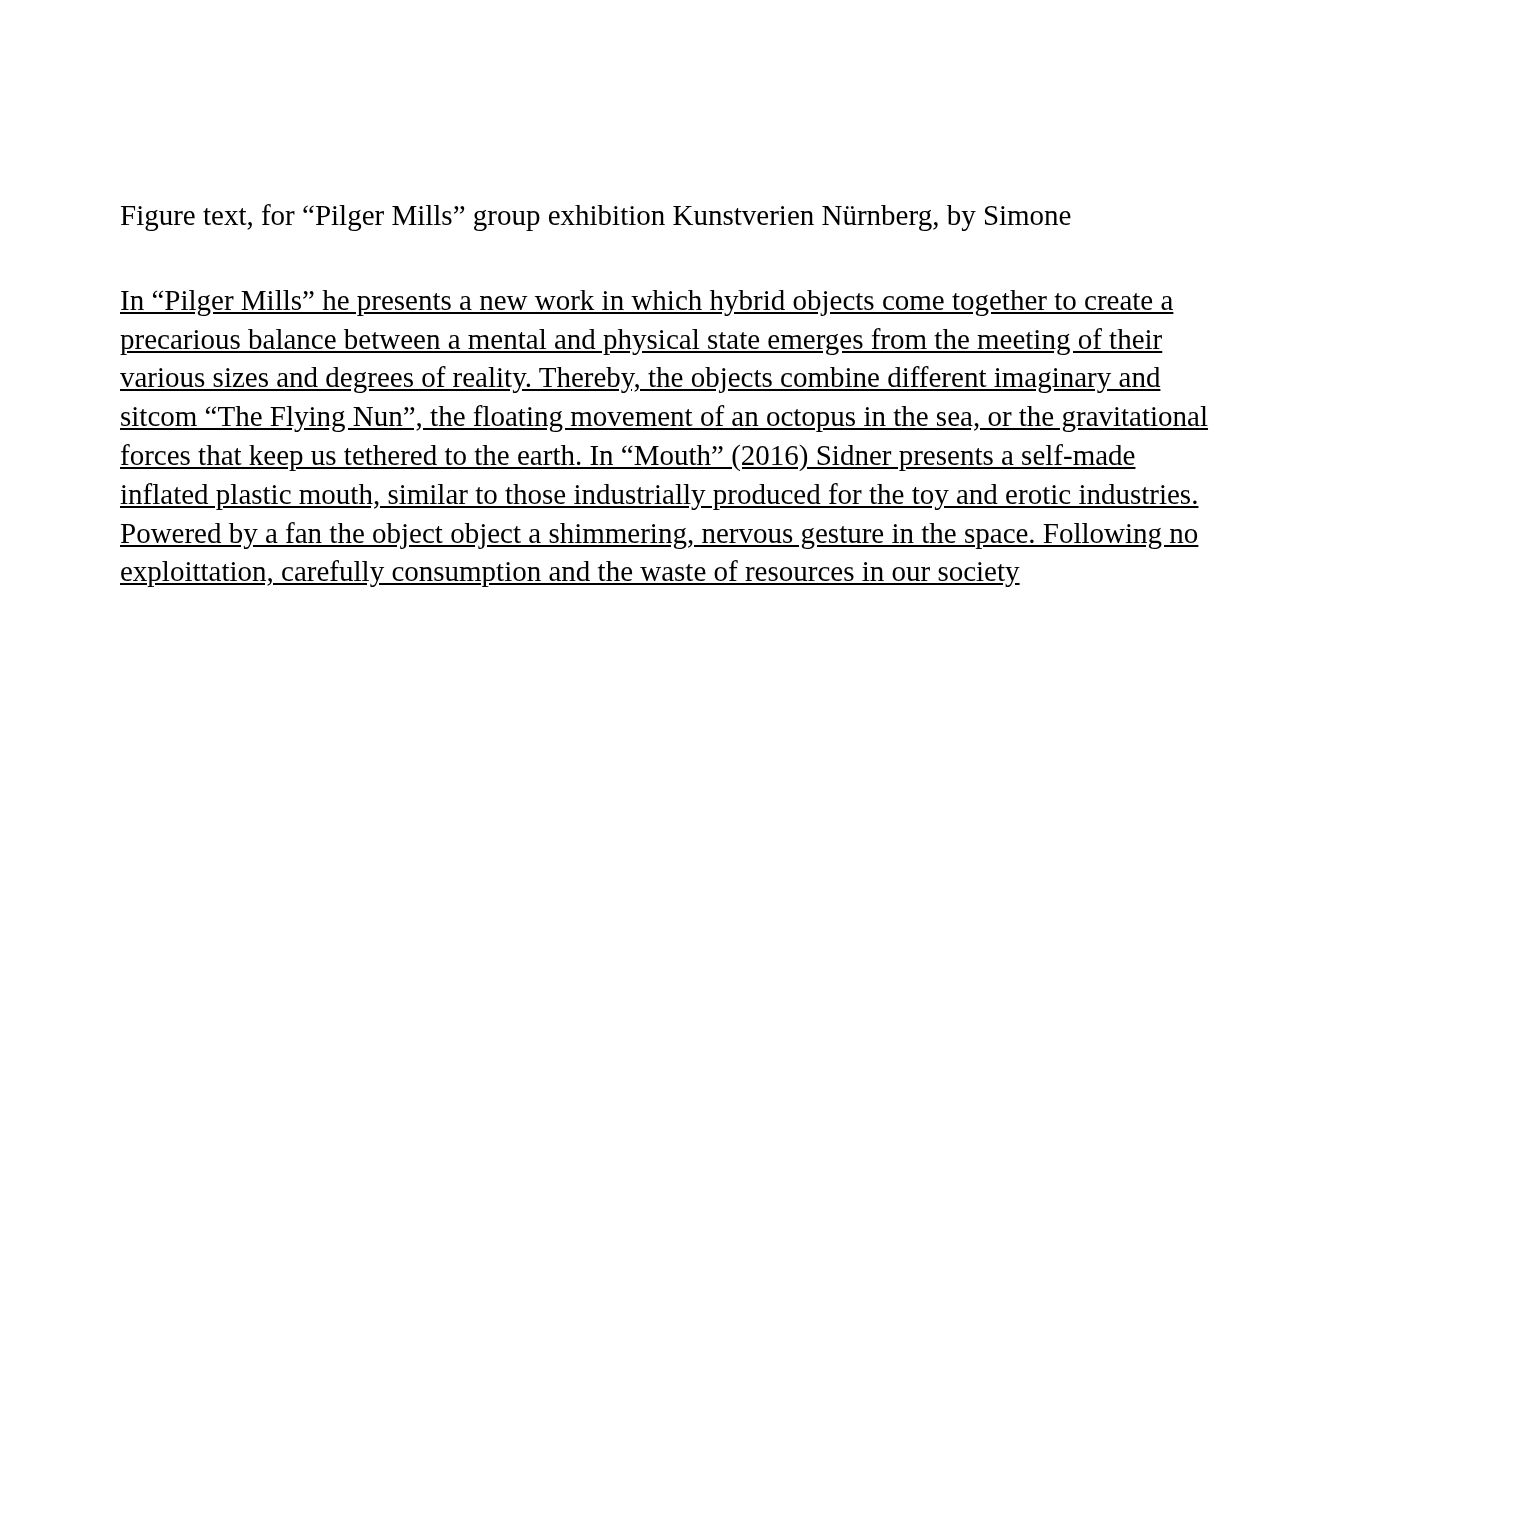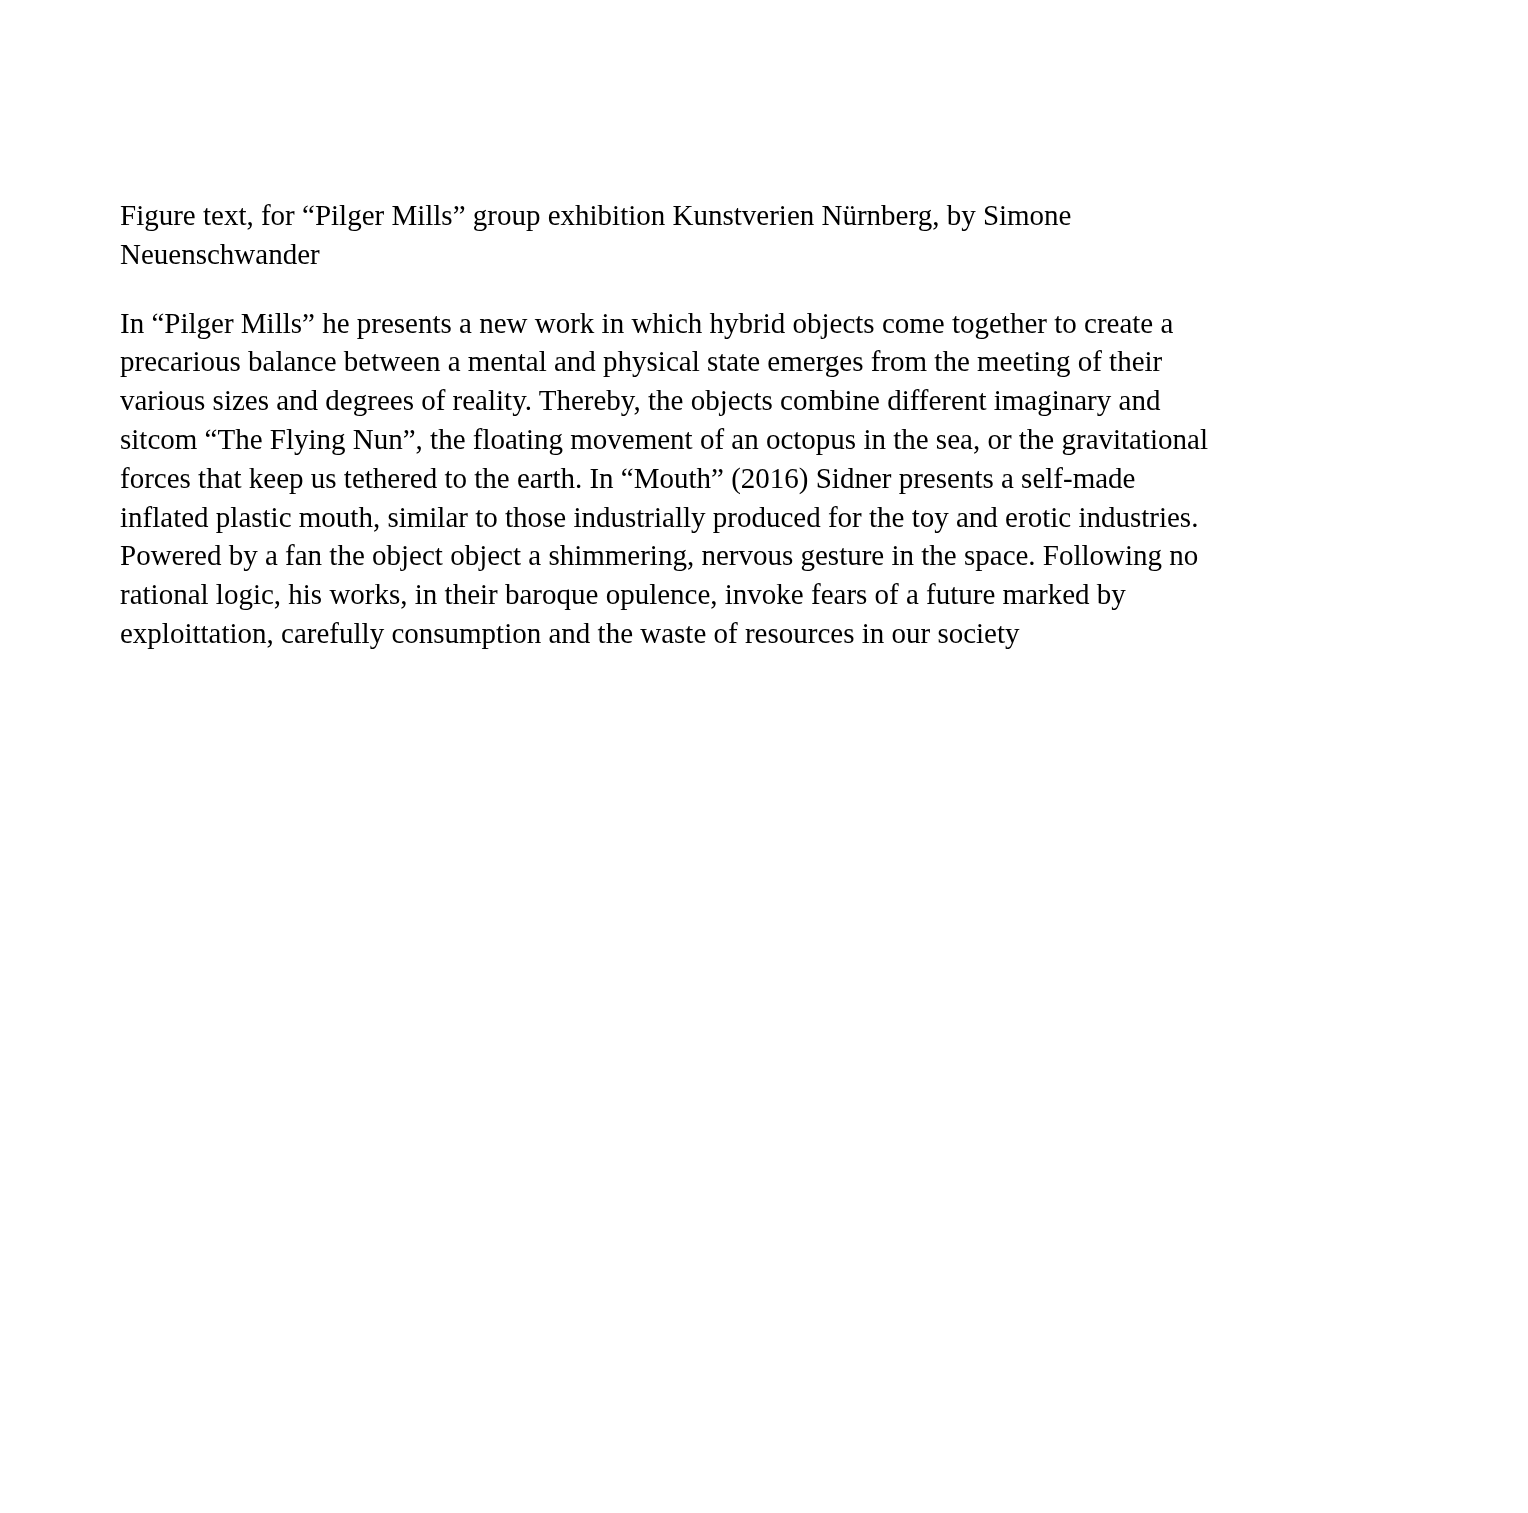--- a/index.html
+++ b/index.html
@@ -21,38 +21,37 @@
     top: 196px;
     width: 1320px;
   }
   .doc-line {
     font-size: 29px;
     line-height: 38.8px;
     white-space: nowrap;
     letter-spacing: 0px;
   }
   .doc-paragraph {
-    margin-top: 30px; 
+    margin-top: 46px; 
+    text-decoration: underline;
   }
 </style>
 </head>
 <body>
 
 <div class="doc-content">
 
   <div class="doc-header">
     <div class="doc-line">Figure text, for “Pilger Mills” group exhibition Kunstverien Nürnberg, by Simone</div>
-    <div class="doc-line">Neuenschwander</div>
   </div>
 
   <div class="doc-paragraph">
     <div class="doc-line">In “Pilger Mills” he presents a new work in which hybrid objects come together to create a</div>
     <div class="doc-line">precarious balance between a mental and physical state emerges from the meeting of their</div>
     <div class="doc-line">various sizes and degrees of reality. Thereby, the objects combine different imaginary and</div>
     <div class="doc-line">sitcom “The Flying Nun”, the floating movement of an octopus in the sea, or the gravitational</div>
     <div class="doc-line">forces that keep us tethered to the earth. In “Mouth” (2016) Sidner presents a self-made</div>
     <div class="doc-line">inflated plastic mouth, similar to those industrially produced for the toy and erotic industries.</div>
     <div class="doc-line">Powered by a fan the object object a shimmering, nervous gesture in the space. Following no</div>
-    <div class="doc-line">rational logic, his works, in their baroque opulence, invoke fears of a future marked by</div>
     <div class="doc-line">exploittation, carefully consumption and the waste of resources in our society</div>
   </div>
 
 </div>
 
 </body></html>

